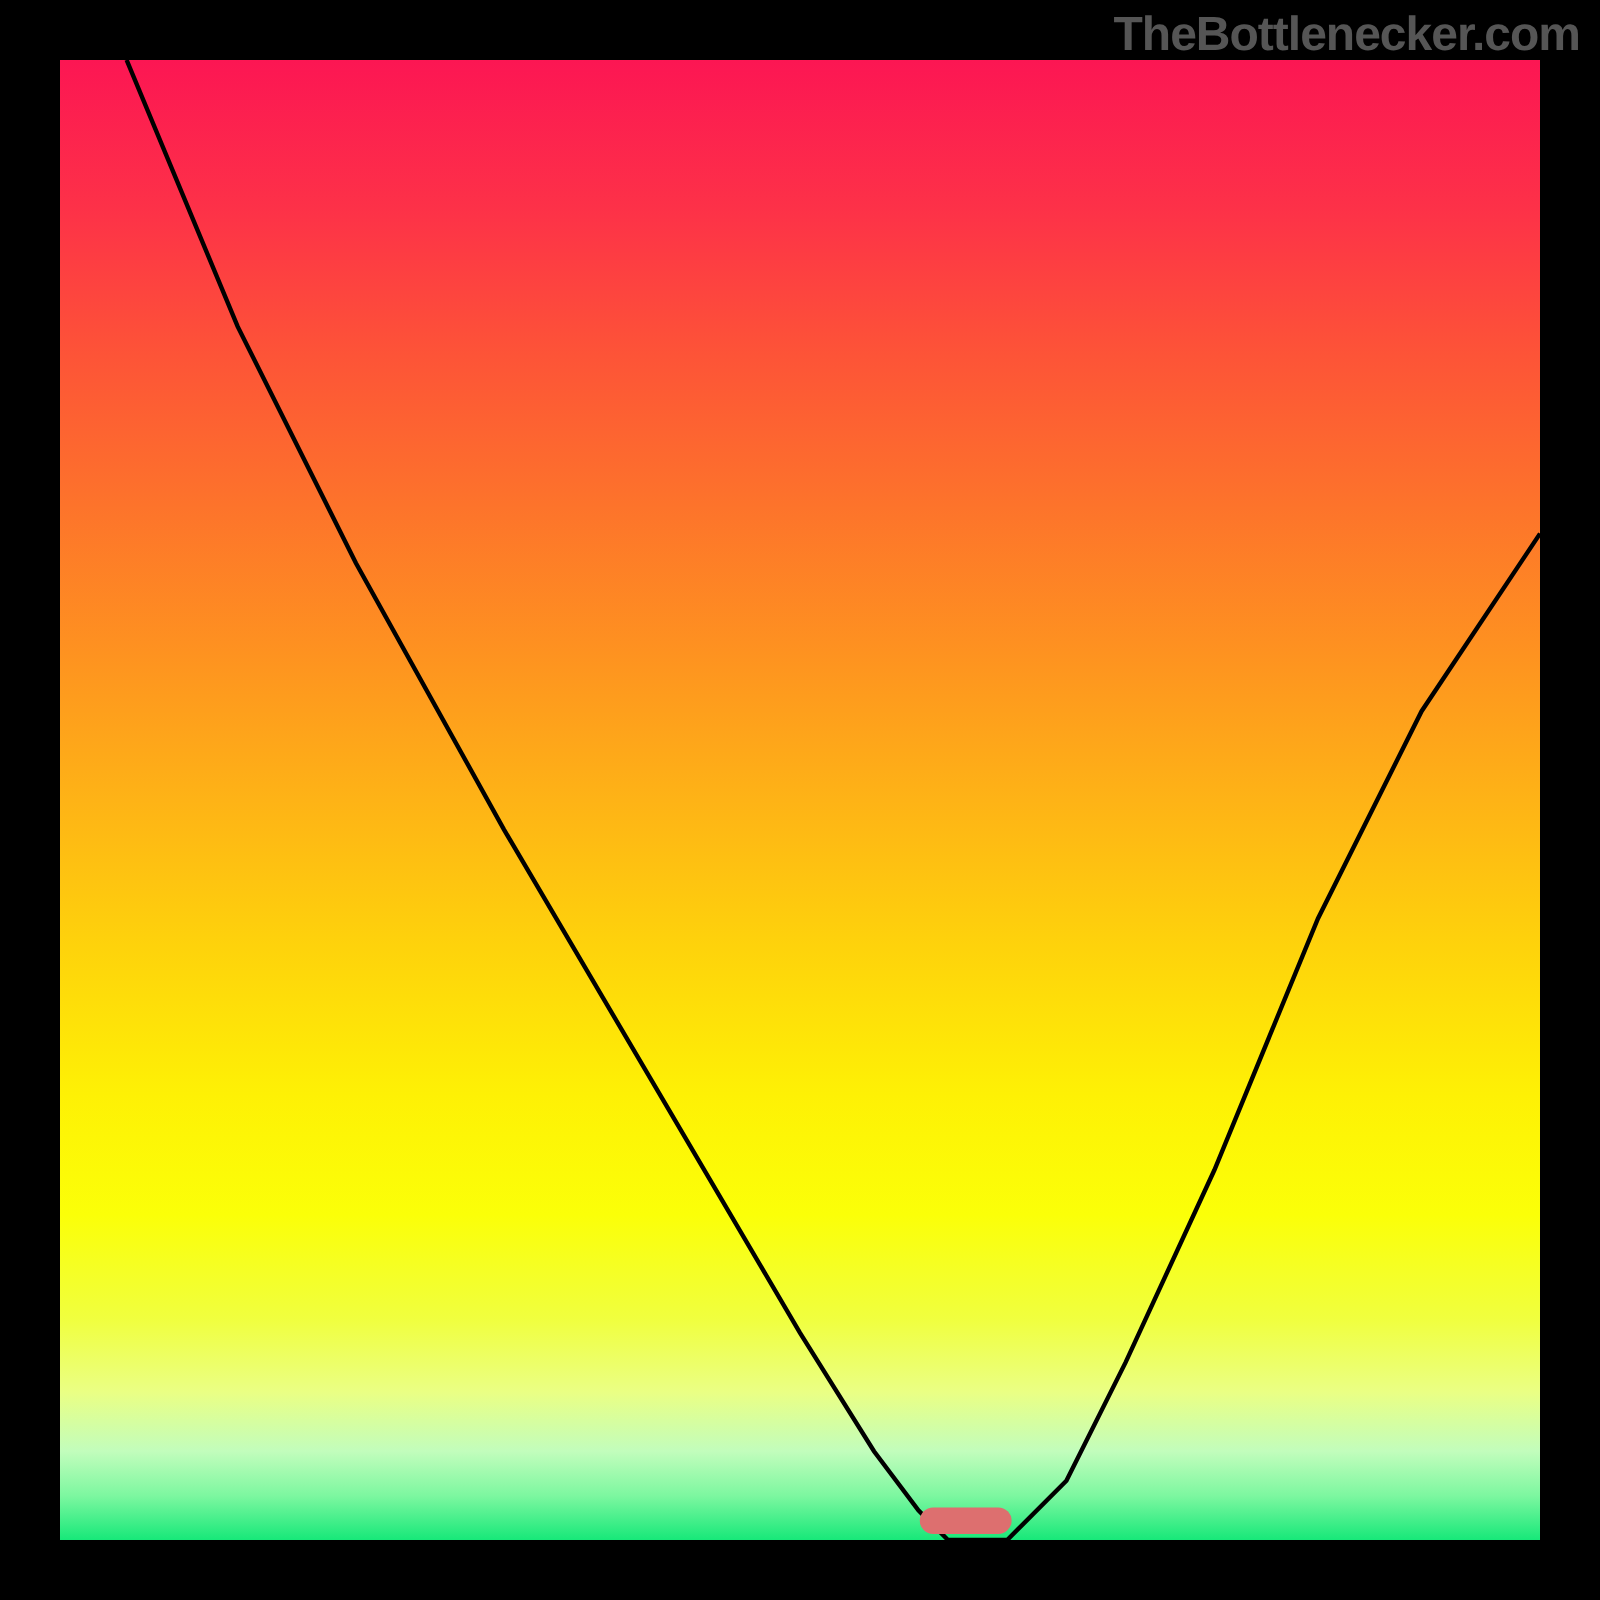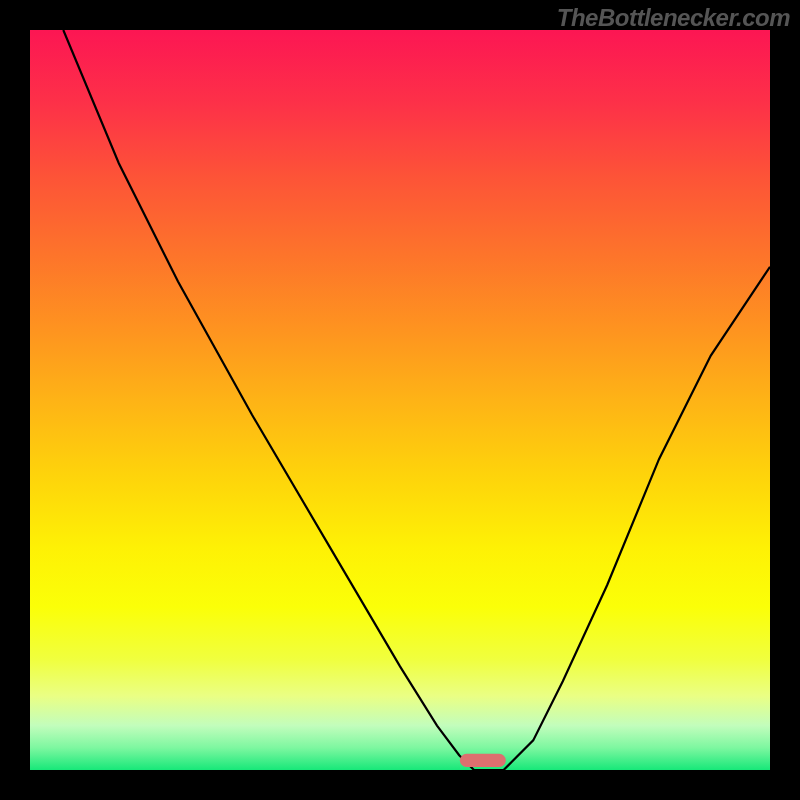--- a/index.html
+++ b/index.html
@@ -8,21 +8,20 @@
     width: 800px;
     height: 800px;
     background: #000;
     overflow: hidden;
   }
   .container {
     position: relative;
     width: 800px;
     height: 560px;
     background: #000;
-    font-style: italic;
   }
   .watermark {
     position: absolute;
     top: 4px;
     right: 10px;
     font-family: Arial, Helvetica, sans-serif;
     font-size: 24px;
     font-weight: bold;
     color: #555;
     letter-spacing: -0.5px;

